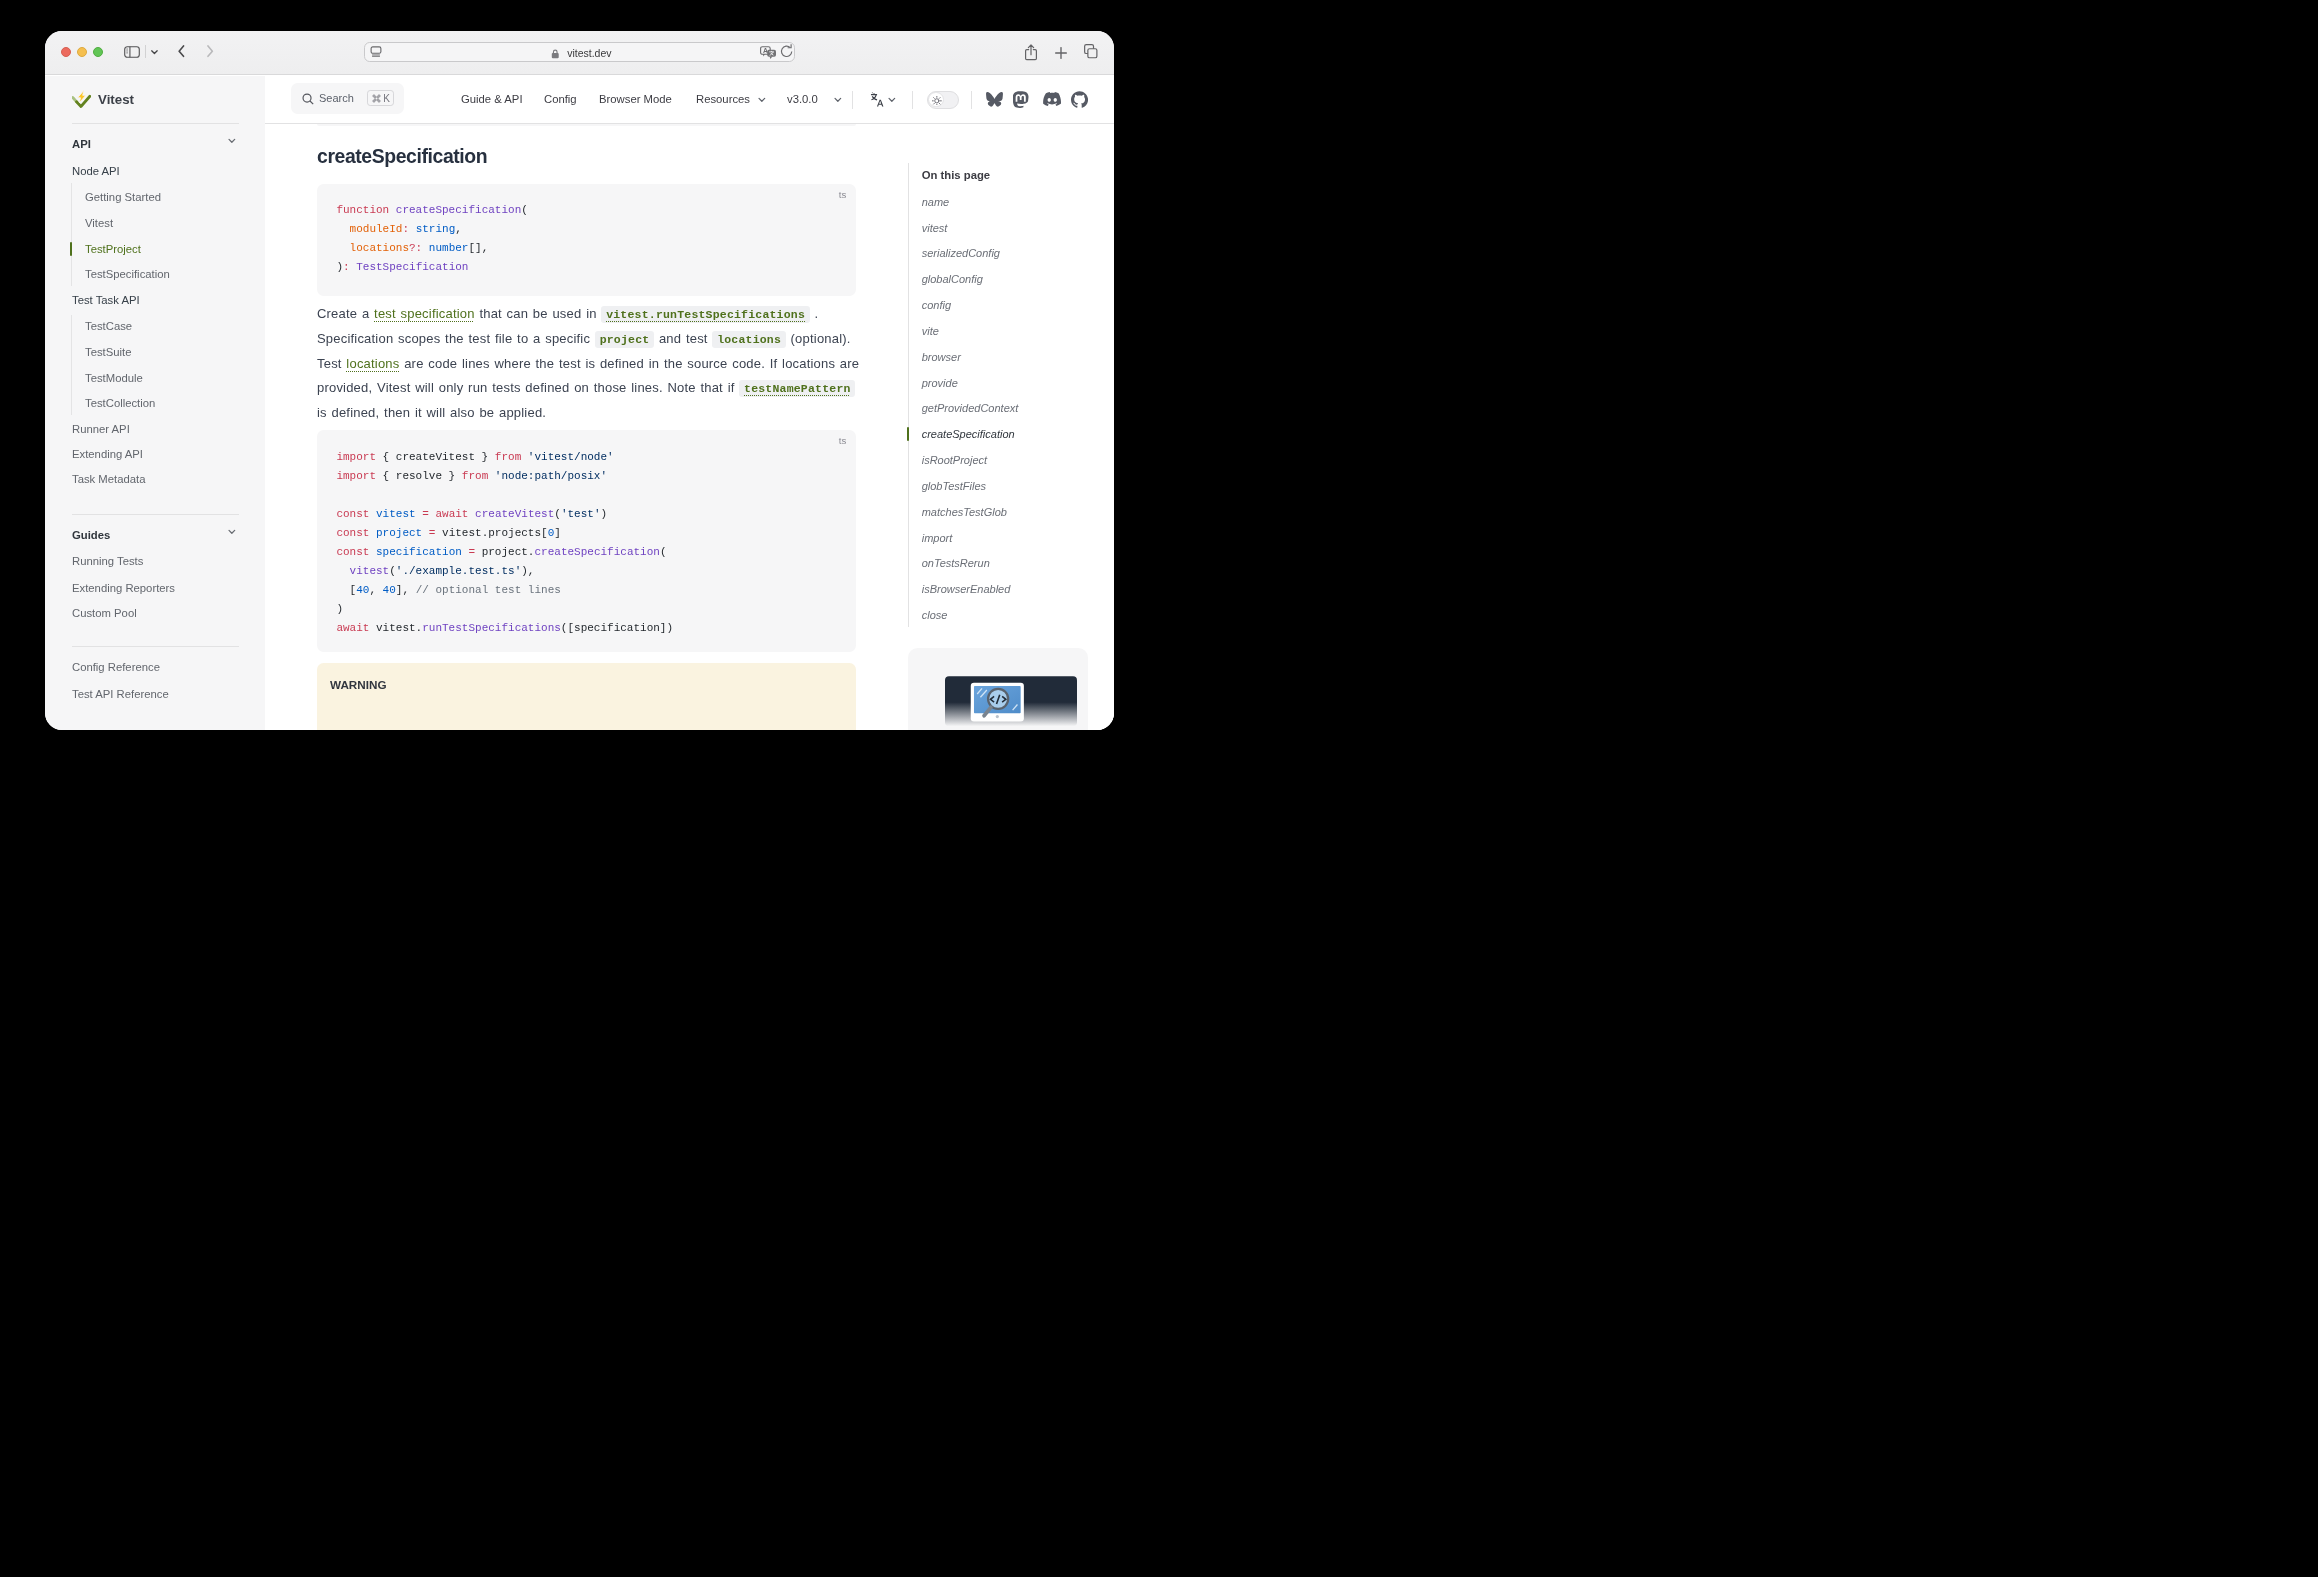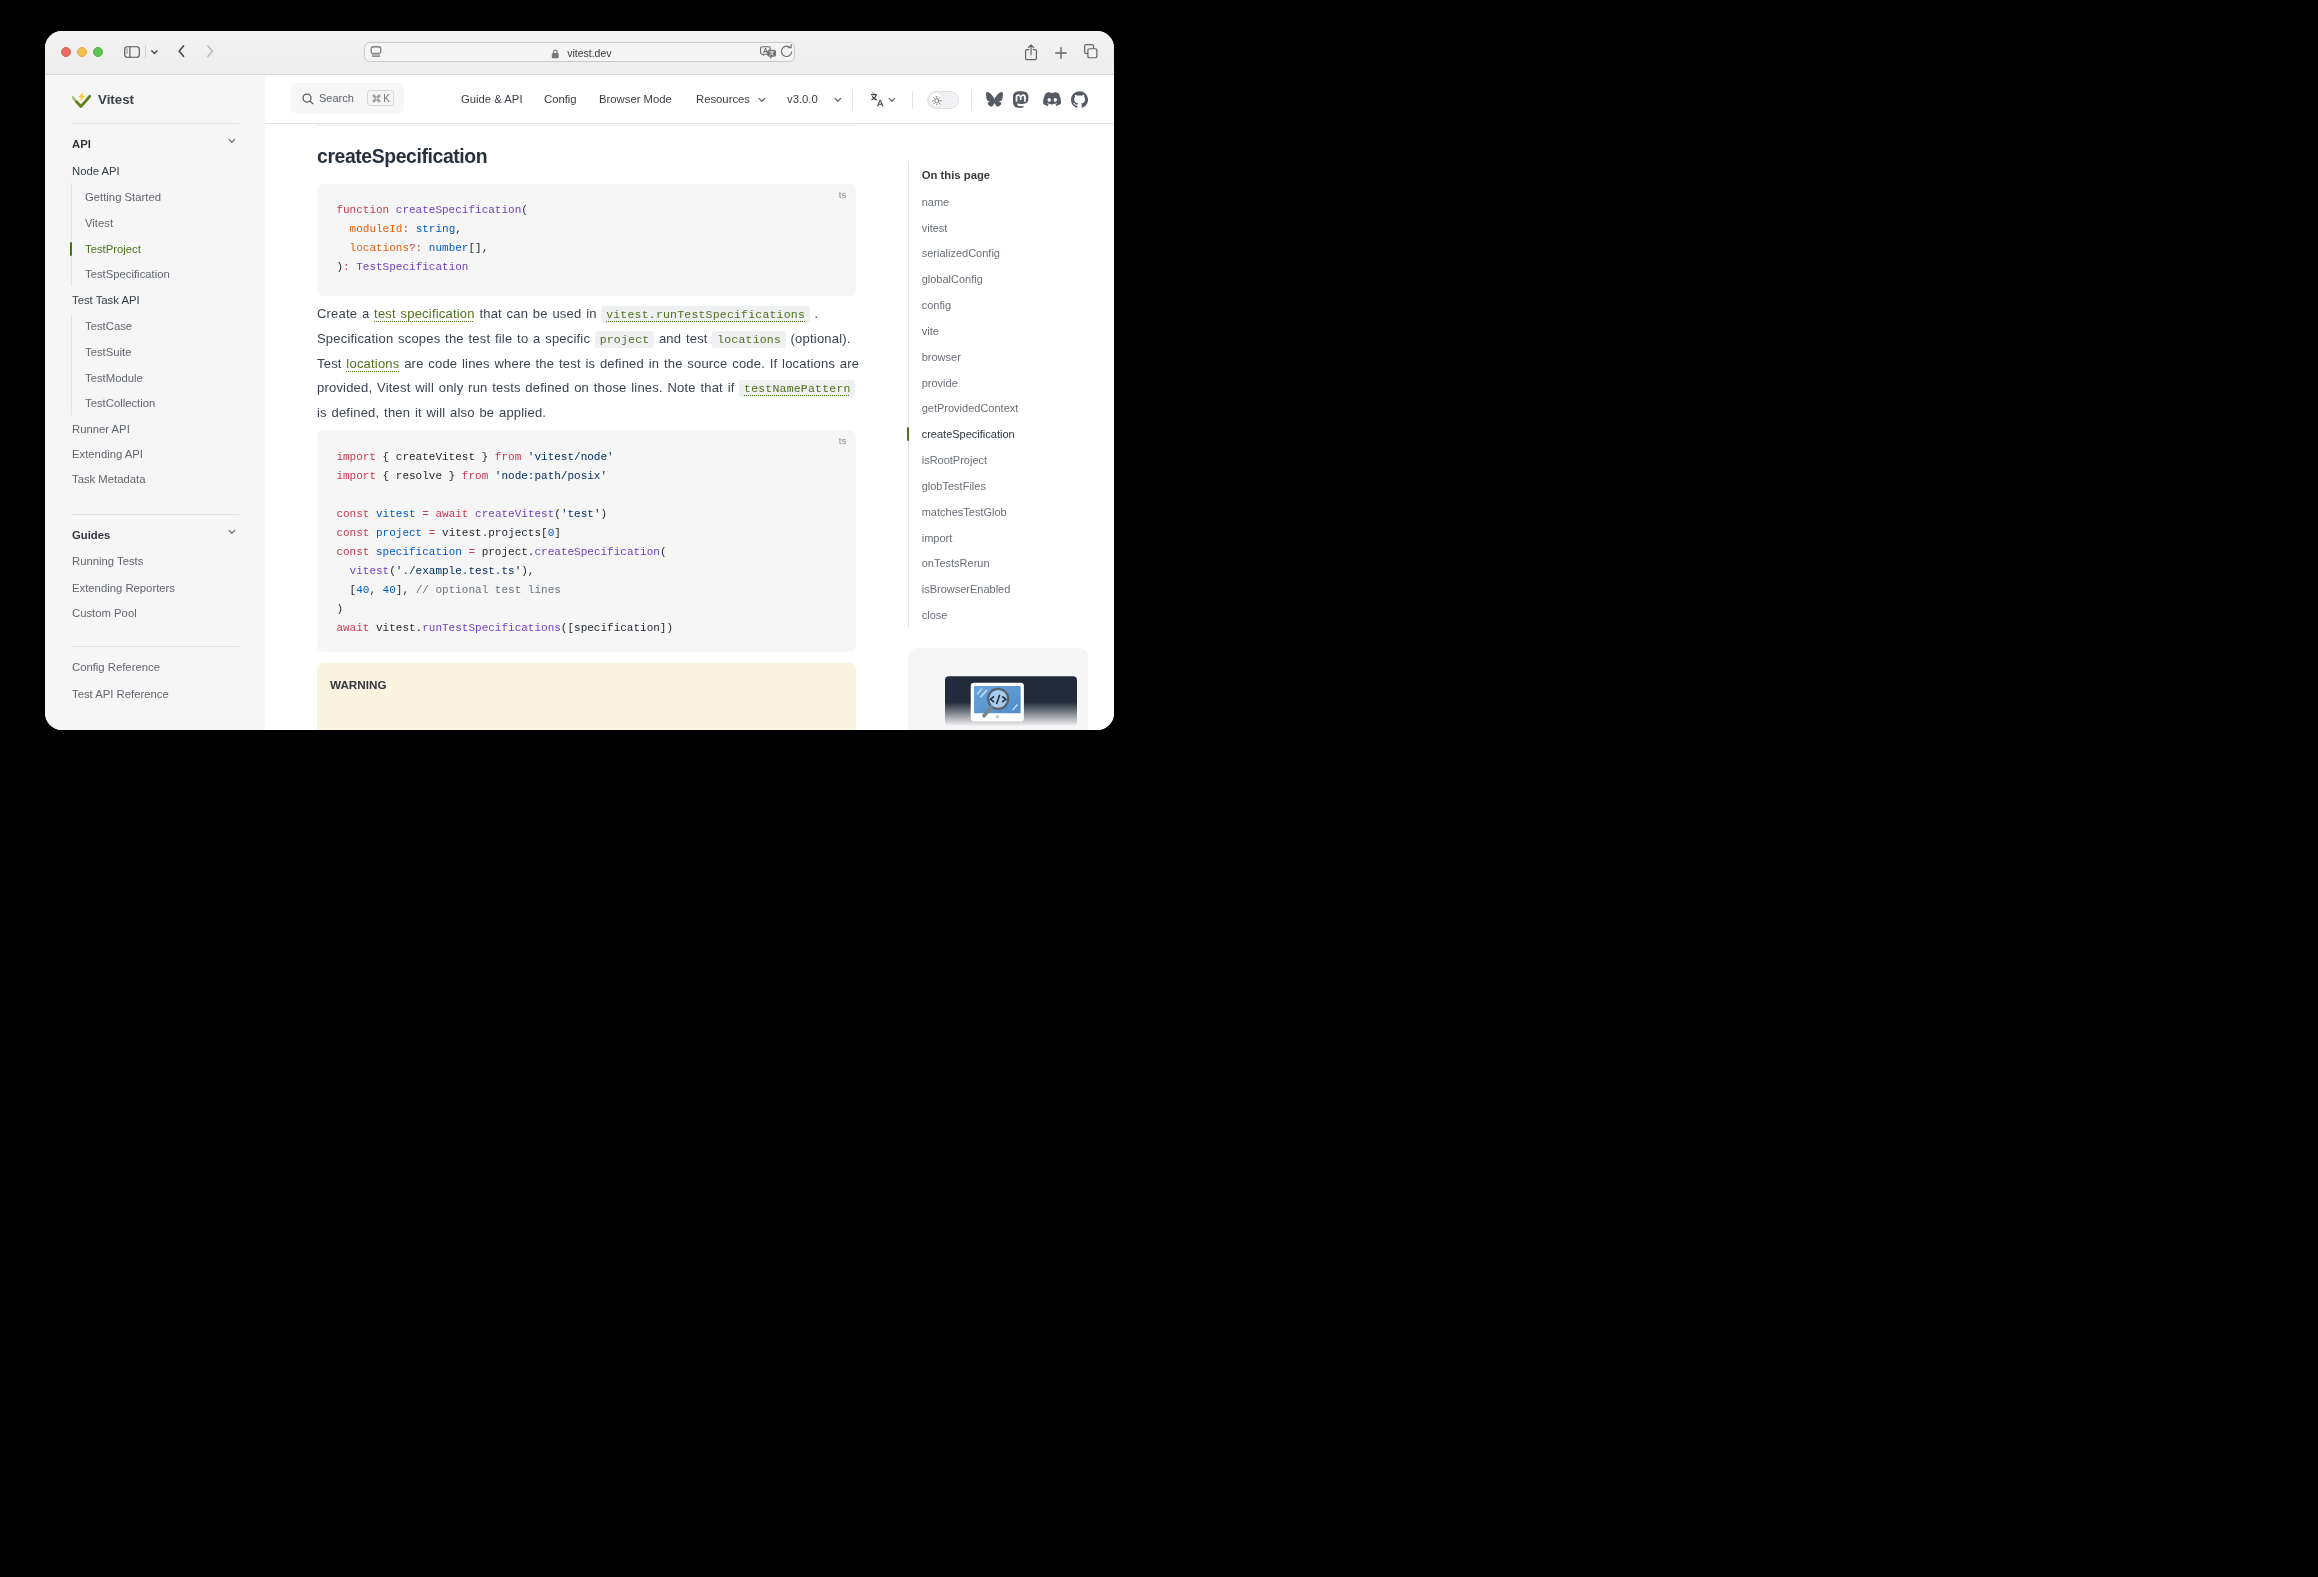--- a/index.html
+++ b/index.html
@@ -46,33 +46,33 @@
 .codeblock { position:absolute; left:52px; width:539px; background:#f6f6f7; border-radius:6.5px; }
 .codeblock .lang { position:absolute; right:9.7px; top:4.8px; font-size:9.7px; color:#8e8e96; font-family:"Liberation Sans",sans-serif; }
 .codeblock pre { font-family:"Liberation Mono",monospace; font-size:11px; line-height:19px; color:#24292e; }
 #code1 { top:59px; height:112px; }
 #code1 pre { position:absolute; left:19.4px; top:17px; }
 #code2 { top:305px; height:222px; }
 #code2 pre { position:absolute; left:19.4px; top:18px; }
 .red { color:#c93a52; } .pur { color:#6f42c1; } .blu { color:#005cc5; }
 .org { color:#e36209; } .nvy { color:#032f62; } .gry { color:#6a737d; }
 #para { position:absolute; left:52px; top:177px; width:581px; font-size:13px; line-height:24px; color:#3c4351; letter-spacing:0.2px; word-spacing:0.9px; }
-#para .icode, #warn .icode { font-family:"Liberation Mono",monospace; font-size:11.5px; background:#eff0f2; border-radius:3.2px; padding:2px 4.8px; }
+#para .icode, #warn .icode { font-family:"Liberation Mono",monospace; font-size:11.5px; background:#eff0f2; border-radius:3.2px; padding:2px 4.8px;font-weight:bold; }
 #para .icode { color:#4f711c; }
 .glink { color:#4f711c; font-weight:500; }
 .du { text-decoration:underline dotted; text-underline-offset:3.2px; text-decoration-thickness:0.8px; }
 #warn { position:absolute; left:52px; top:538px; width:539px; height:105px; background:#faf3e0; border-radius:6.5px; padding:12px 13px; }
 #warn .wtitle { font-size:11.7px; font-weight:700; color:#32363f; line-height:19.4px; }
 #warn .wbody { margin-top:9px; font-size:11.3px; line-height:19.4px; color:#3c4047; }
 #warn .icode { font-size:10.5px; background:#f0e6cb; color:#915f1f; }
 
 #aside { position:absolute; left:863px; top:94px; width:206px; height:605px; background:#fff; }
 #aside .aline { position:absolute; left:0; top:38px; width:0.8px; height:464px; background:#e2e2e3; }
 #aside .atitle { position:absolute; left:13.7px; top:41px; font-size:11.3px; font-weight:600; color:#3c3c43; line-height:19.4px; }
-.aitem { position:absolute; left:13.7px; font-size:11px; font-weight:500; color:#6a6e76; line-height:26px; white-space:nowrap; }
+.aitem { position:absolute; left:13.7px; font-size:11px; font-weight:500; color:#6a6e76; line-height:26px; white-space:nowrap;font-style:italic; }
 .aitem.on { color:#30363d; }
 #abar { position:absolute; left:-1.2px; top:302px; width:2.4px; height:13.7px; background:#4f711c; border-radius:1.6px; }
 #adcard { position:absolute; left:0.2px; top:523px; width:180px; height:97px; background:#f6f6f7; border-radius:9.7px; }
 </style>
 </head>
 <body>
 <div id="win">
 
   <div id="tbar">
     <span class="tl" id="tl-r"></span>

